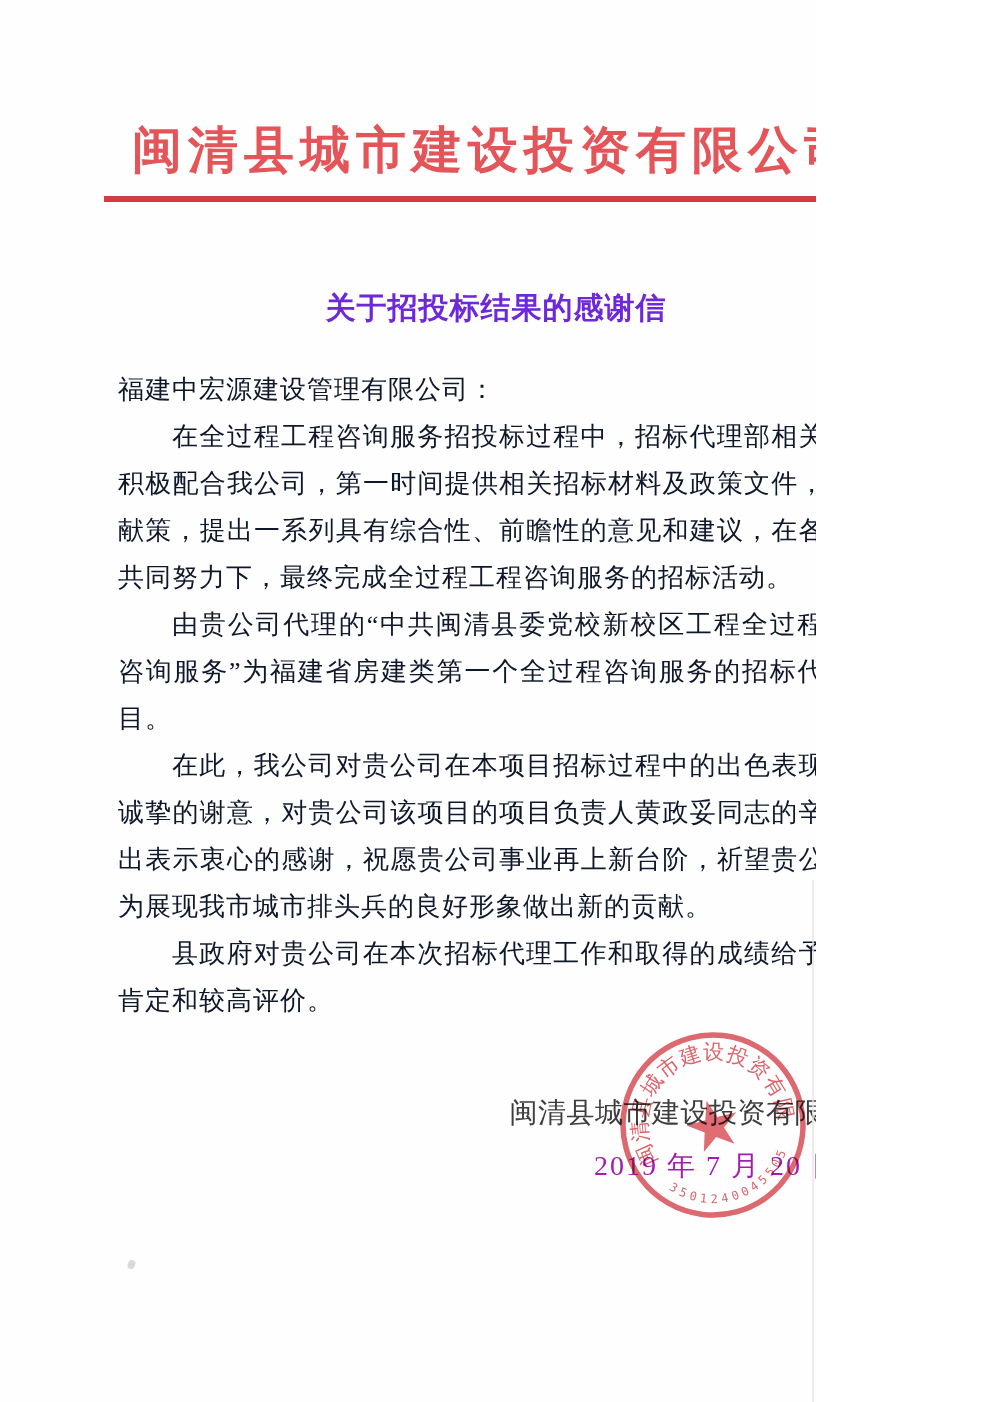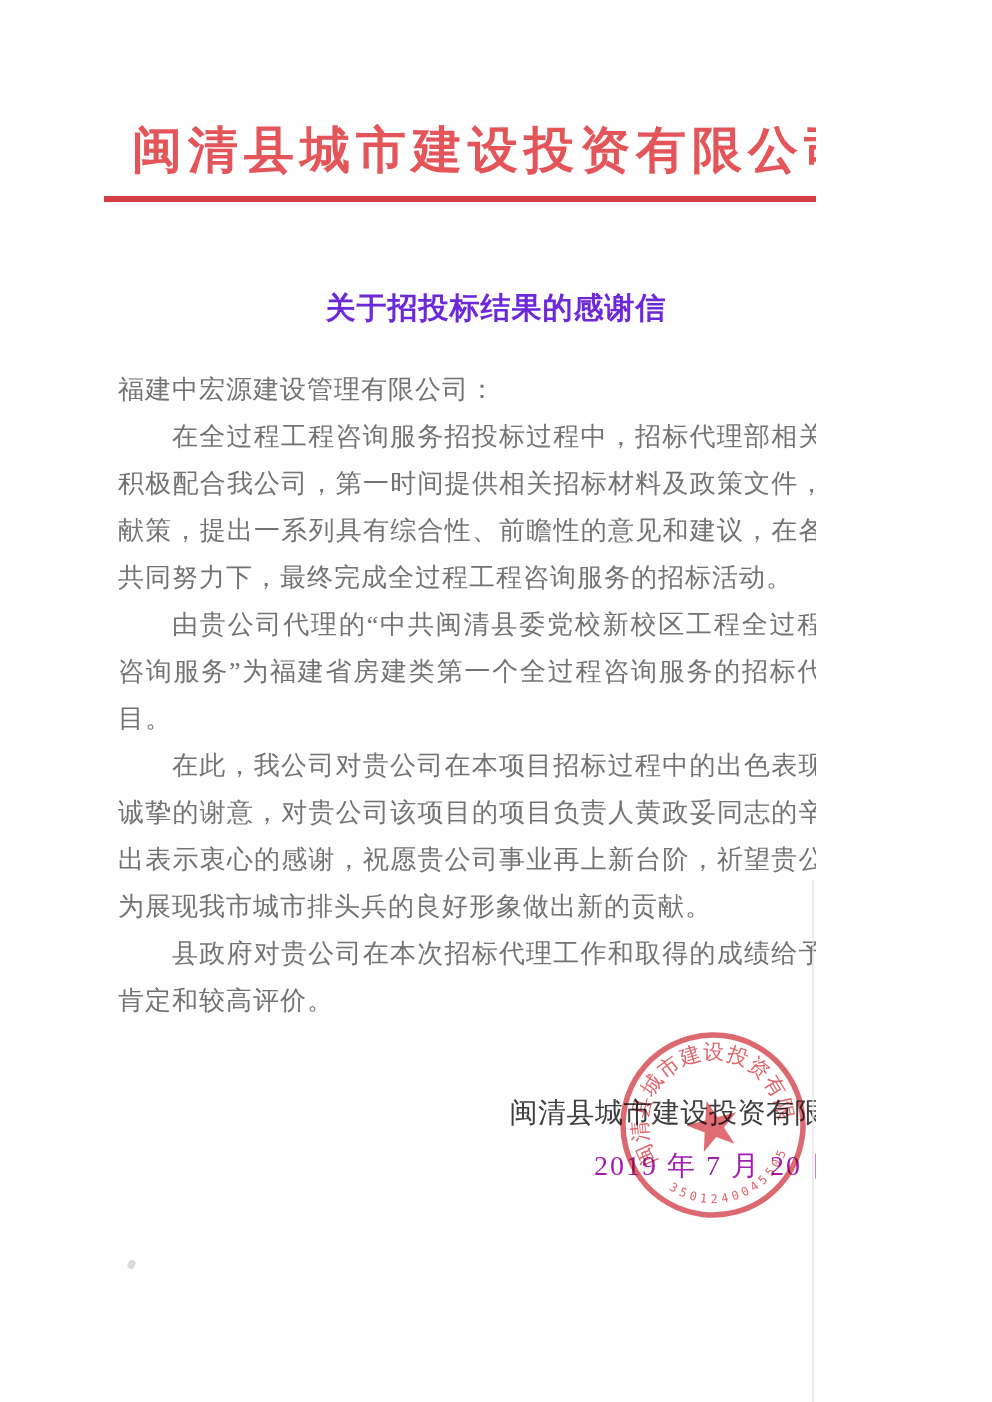--- a/index.html
+++ b/index.html
@@ -38,21 +38,21 @@
     color:#6d28d9;
   }
   
   .letter-body{
     position:absolute;top:366px;left:118px;
     width:762px;
     font-size:26px;line-height:47px;
     letter-spacing:1px;
     text-align:justify;
     text-justify:inter-character;
-    color:#737373;
+    color:#0f172a;
   }
   .letter-body p{margin:0;padding:0;}
   .letter-body p.indent{text-indent:54px;}
   
   .signature-line{
     position:absolute;top:1096px;left:0;
     width:880px;
     text-align:right;
     font-size:28px;line-height:34px;
     letter-spacing:0.5px;

